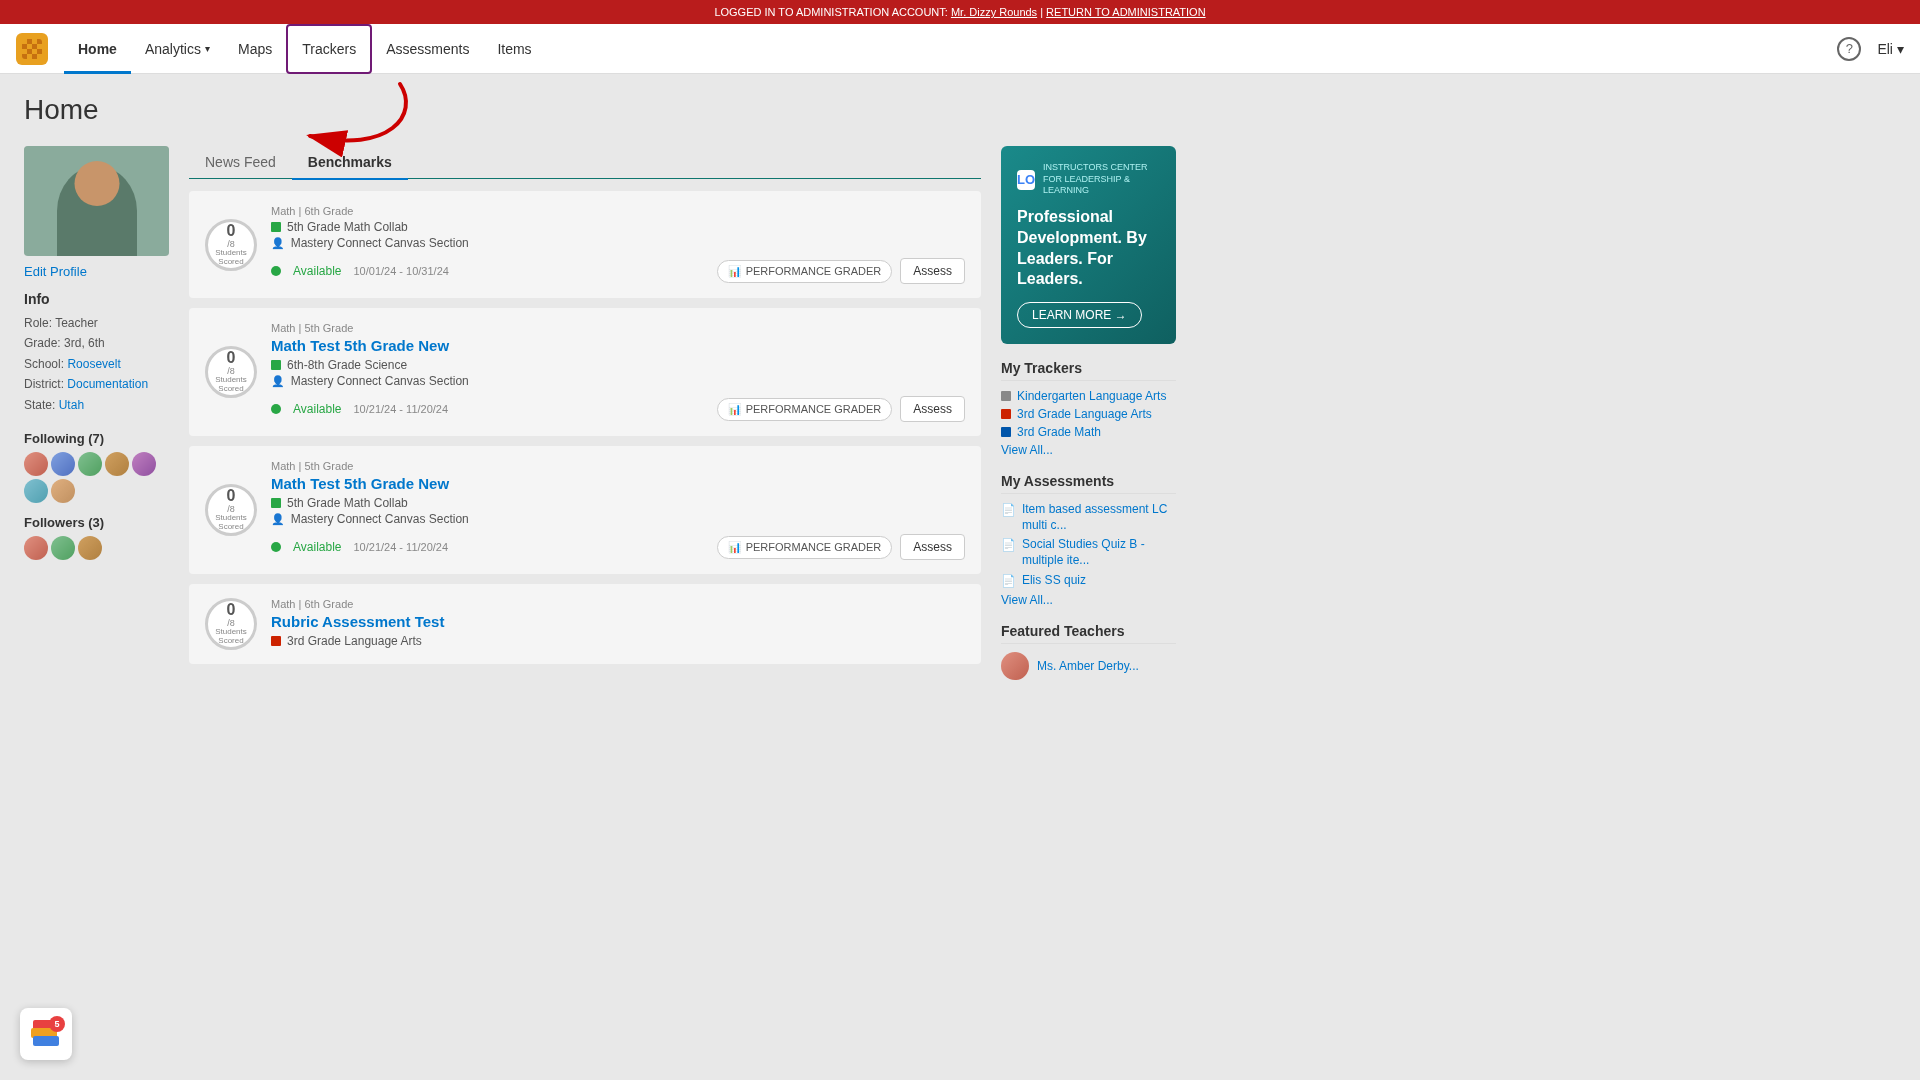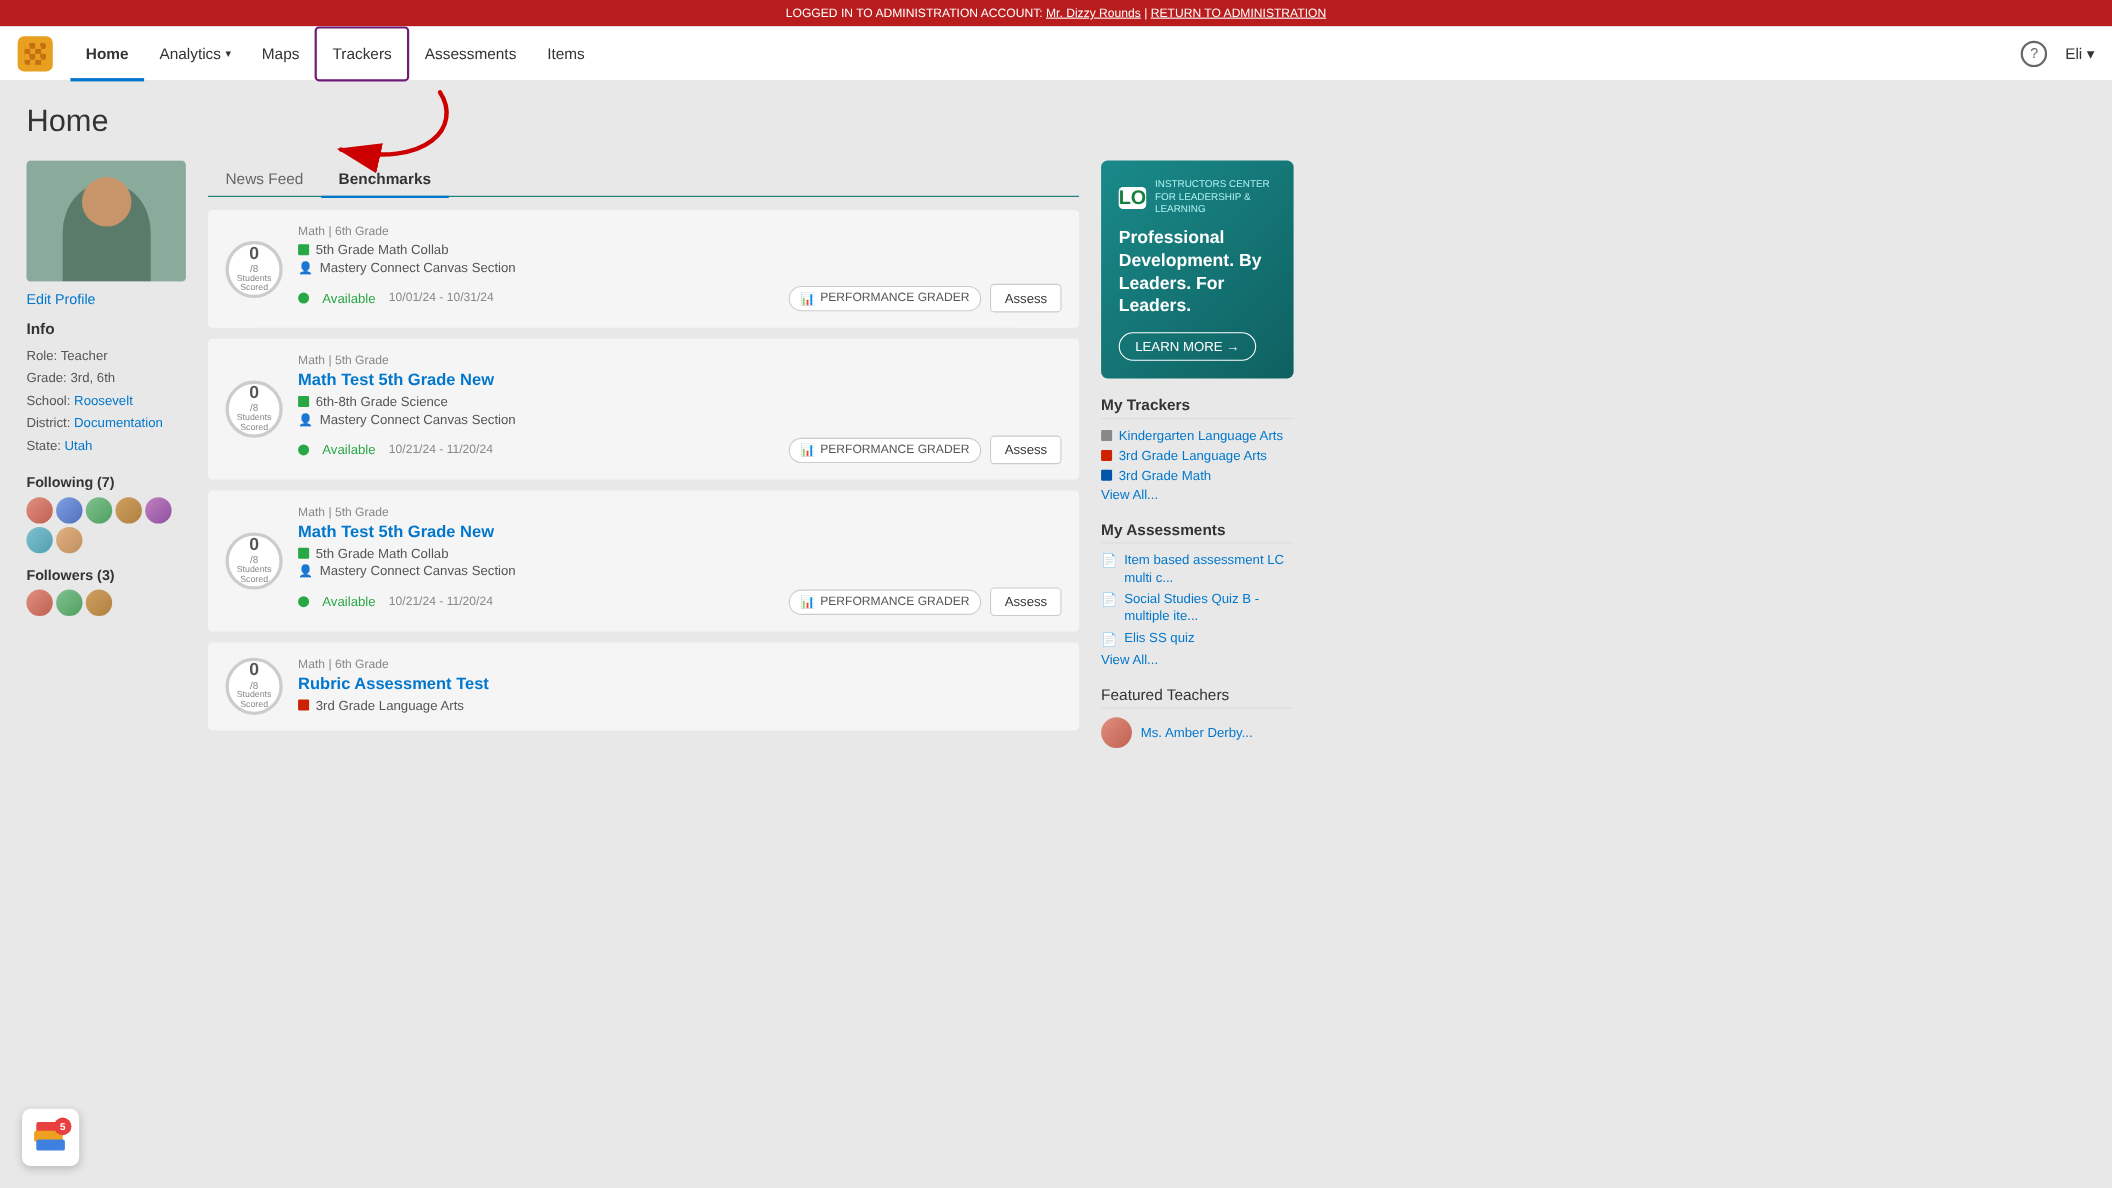--- a/index.html
+++ b/index.html
@@ -235,21 +235,21 @@
       padding: 16px;
       margin-bottom: 16px;
       color: #fff;
     }
     .ad-logo { display: flex; align-items: center; gap: 8px; margin-bottom: 10px; }
     .ad-logo-icon {
       width: 32px; height: 20px;
       background: #fff;
       border-radius: 4px;
       display: flex; align-items: center; justify-content: center;
-      color: #15803d; font-weight: bold; font-size: 18px;
+      color: #3b82f6; font-weight: bold; font-size: 13px;
     }
     .ad-logo-text { font-size: 9px; color: #adf0f0; line-height: 1.3; }
     .ad-headline { font-size: 16px; font-weight: bold; line-height: 1.3; margin-bottom: 12px; }
     .ad-learn-btn {
       background: transparent;
       border: 1px solid #fff;
       border-radius: 16px;
       padding: 5px 14px;
       color: #fff;
       font-size: 12px;
@@ -275,21 +275,21 @@
     .watch-btn {
       background: #fff;
       border: 1px solid #ccc;
       border-radius: 4px;
       padding: 5px 12px;
       font-size: 12px;
       color: #333;
       cursor: pointer;
     }
 
-    .featured-section-title { font-size: 14px; font-weight: 400; color: #333; margin-bottom: 8px; padding-bottom: 4px; border-bottom: 1px solid #ddd; }
+    .featured-section-title { font-size: 14px; font-weight: 700; color: #333; margin-bottom: 8px; padding-bottom: 4px; border-bottom: 1px solid #ddd; }
     .featured-item { display: flex; align-items: center; gap: 8px; font-size: 12px; color: #0077cc; cursor: pointer; }
     .featured-avatar { width: 28px; height: 28px; border-radius: 50%; background: linear-gradient(135deg, #e09080, #c06050); }
 
     
     .fab {
       position: fixed;
       bottom: 20px;
       left: 20px;
       width: 52px;
       height: 52px;

